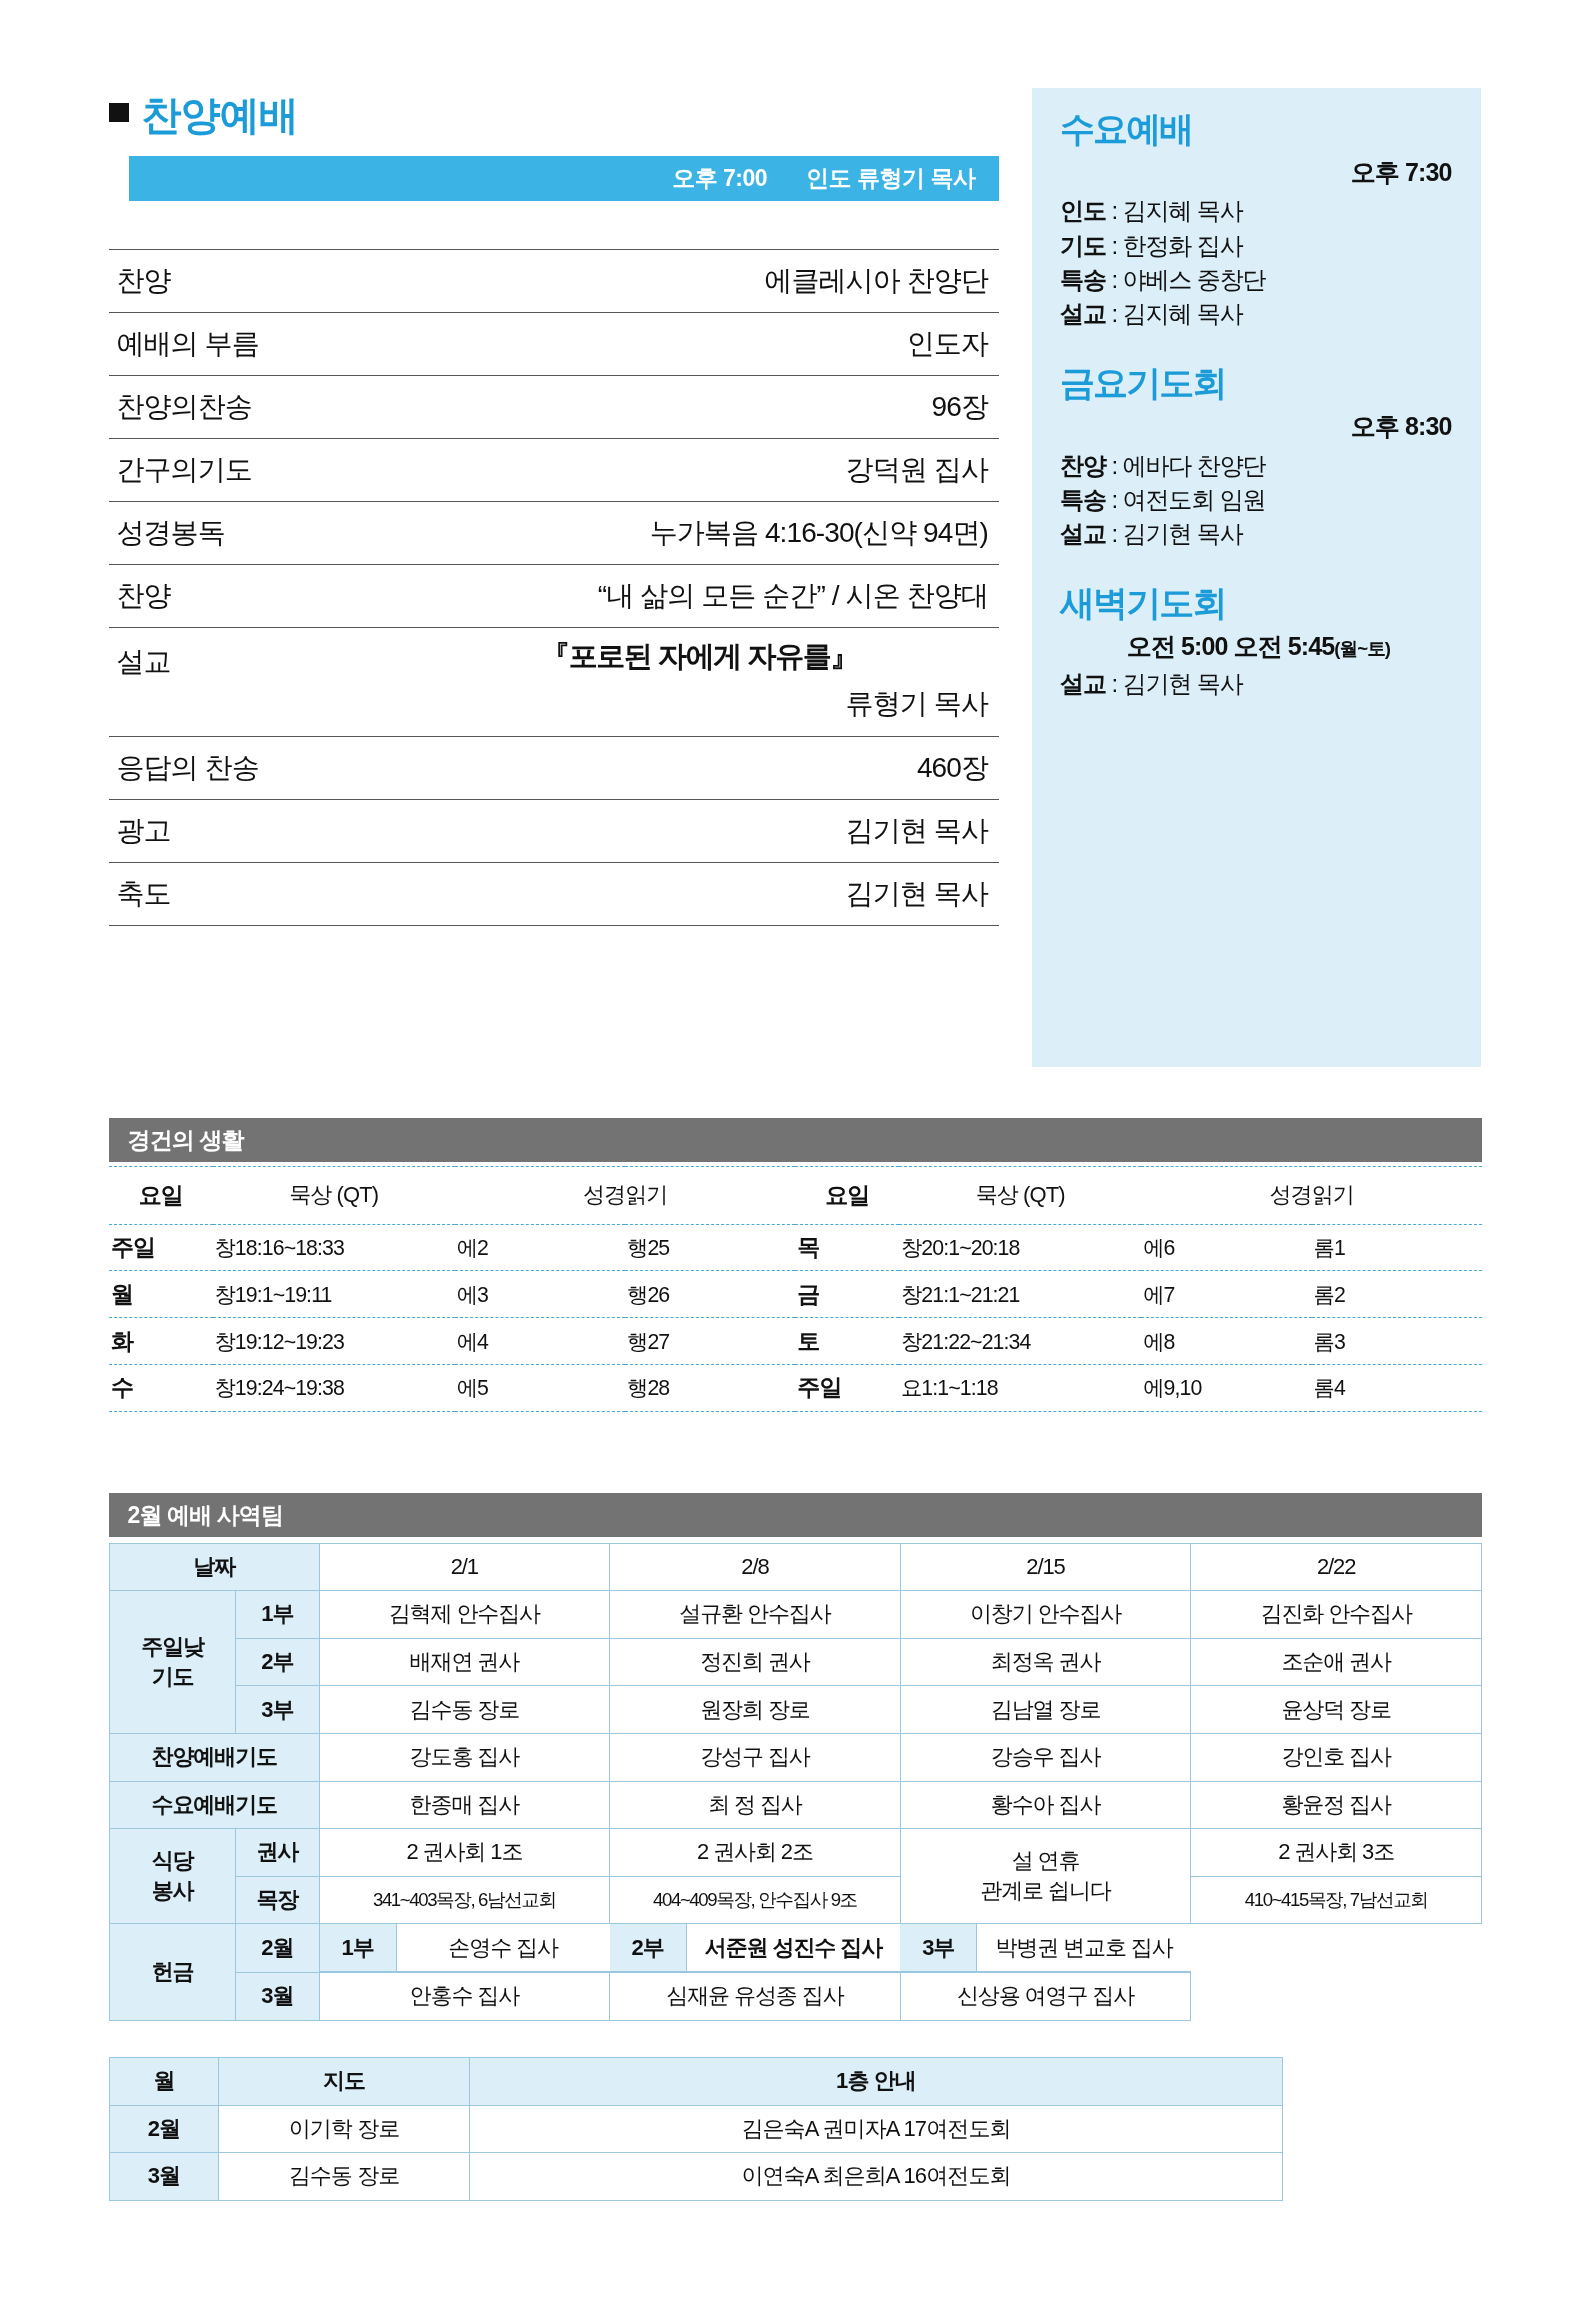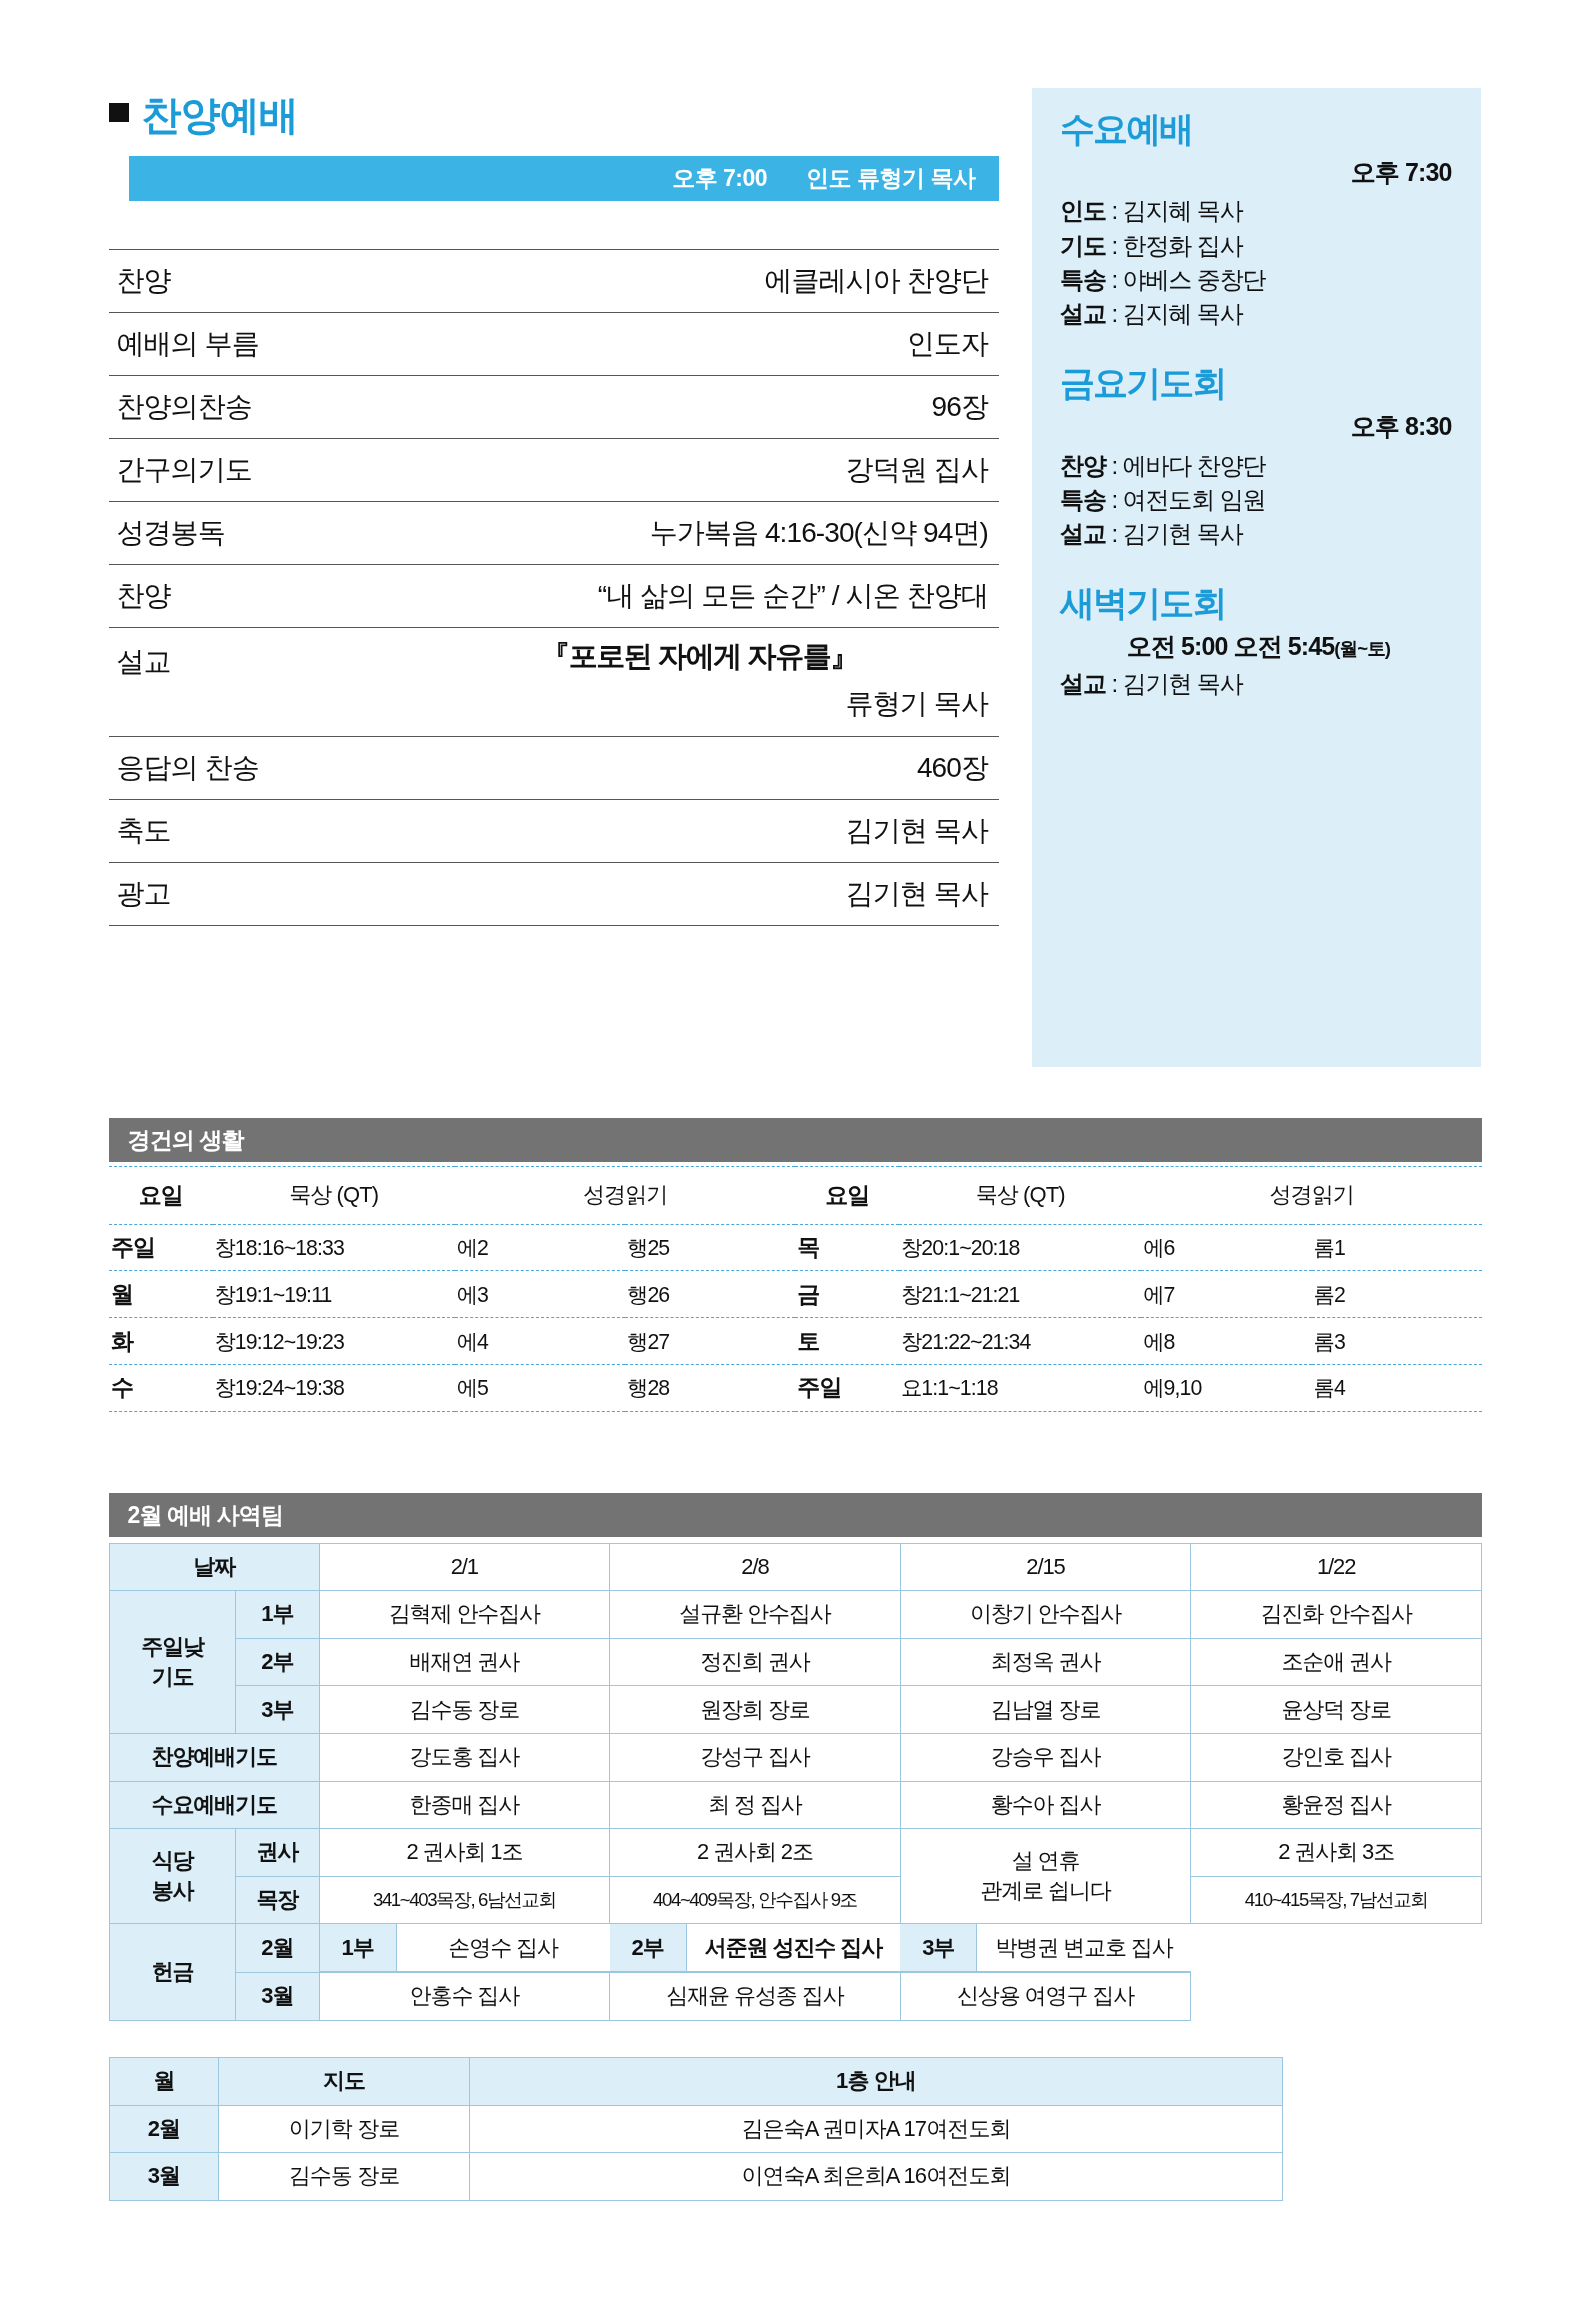--- a/index.html
+++ b/index.html
@@ -284,25 +284,25 @@
           <td style="padding:9.3px 0 13px 0;">
             <div class="sermon-title">『포로된 자에게 자유를』</div>
             <div class="sermon-person">류형기 목사</div>
           </td>
         </tr>
         <tr>
           <td class="label">응답의 찬송</td>
           <td class="value">460장</td>
         </tr>
         <tr>
+          <td class="label">광고</td>
+          <td class="value">김기현 목사</td>
+        </tr>
+        <tr>
           <td class="label">축도</td>
-          <td class="value">김기현 목사</td>
-        </tr>
-        <tr>
-          <td class="label">광고</td>
           <td class="value">김기현 목사</td>
         </tr>
       </tbody>
     </table>
   </div>
 
   <div class="right-box">
 
     <div class="rb-block">
       <div class="rb-title">수요예배</div>
@@ -427,21 +427,21 @@
         <col style="width:251px">
         <col style="width:251px">
         <col style="width:251px">
       </colgroup>
       <tbody>
         <tr>
           <td class="hdr" colspan="2">날짜</td>
           <td>2/1</td>
           <td>2/8</td>
           <td>2/15</td>
-          <td>1/22</td>
+          <td>2/22</td>
         </tr>
 
         <tr>
           <td class="rowlabel" rowspan="3">주일낮<br>기도</td>
           <td class="sub">1부</td>
           <td>김혁제 안수집사</td>
           <td>설규환 안수집사</td>
           <td>이창기 안수집사</td>
           <td>김진화 안수집사</td>
         </tr>

